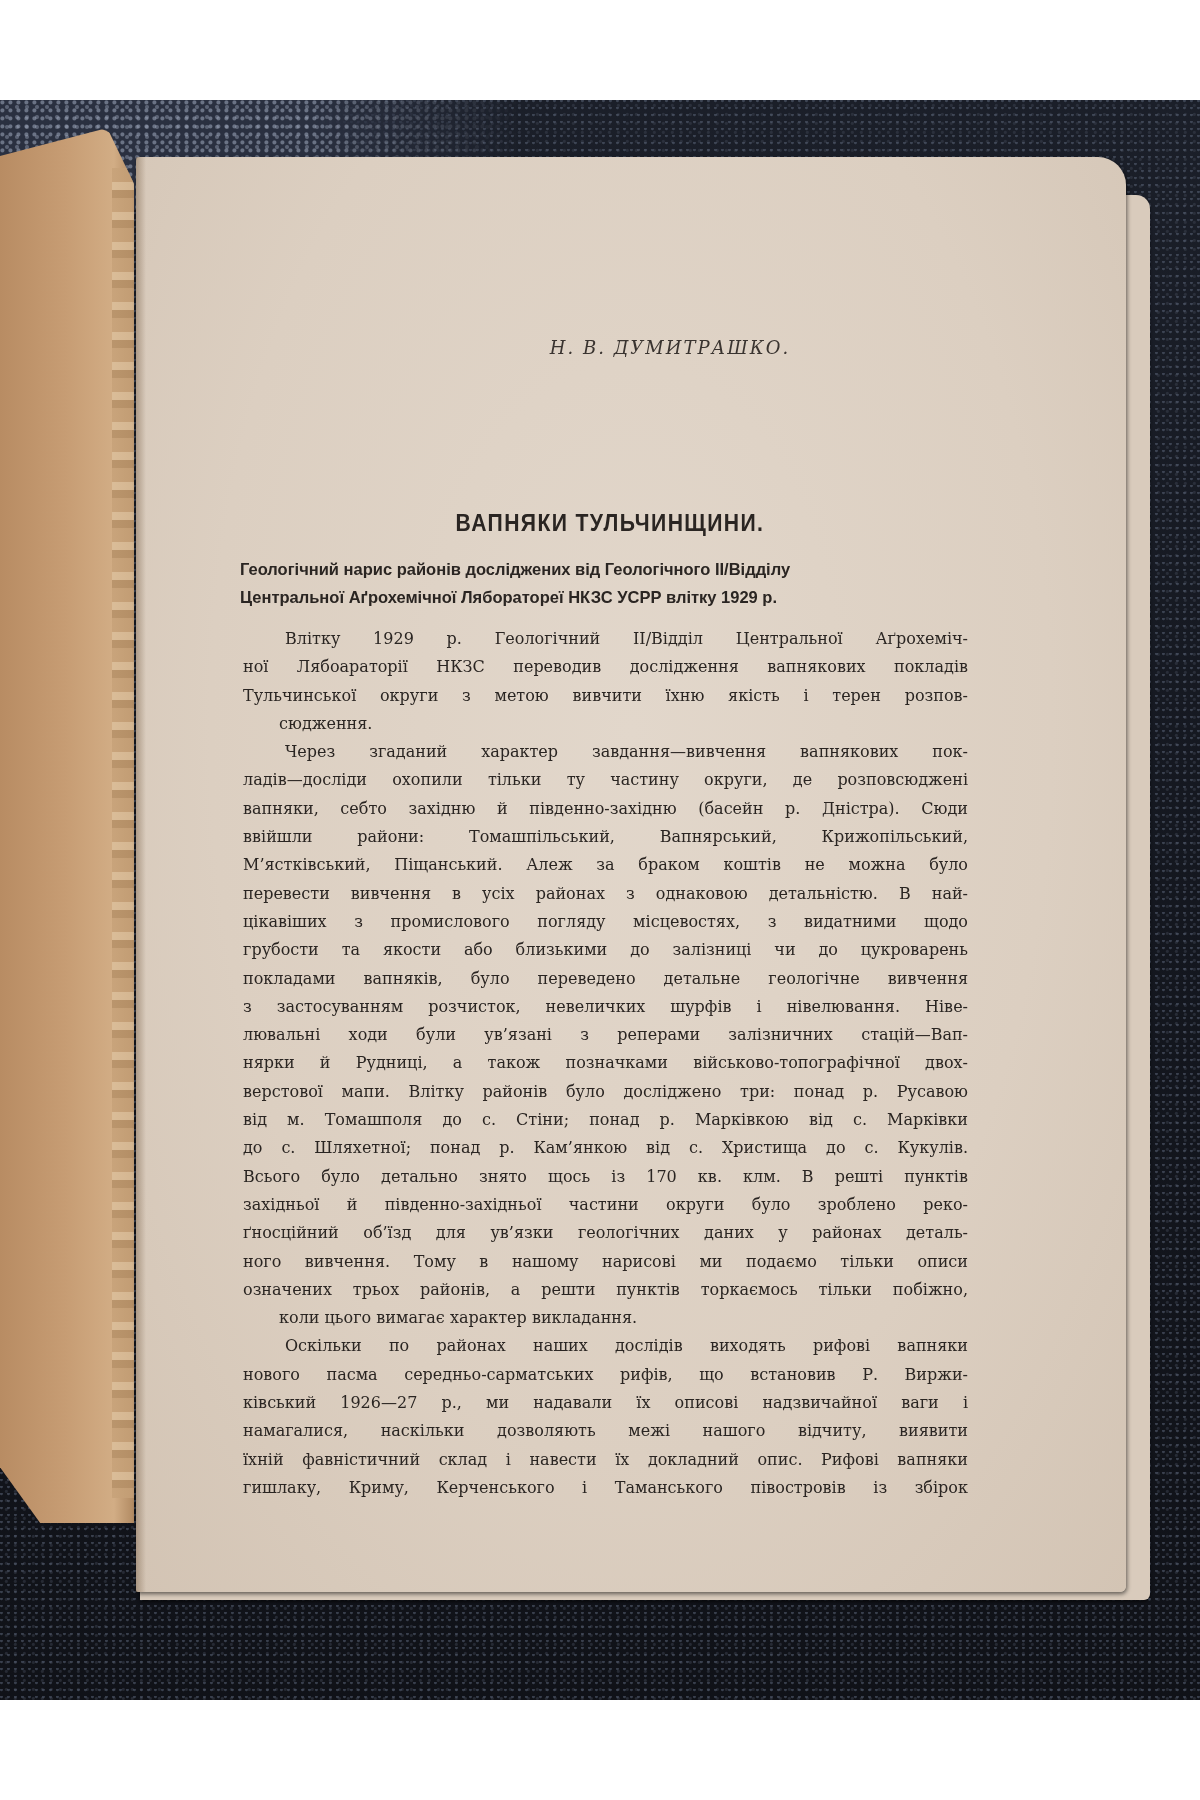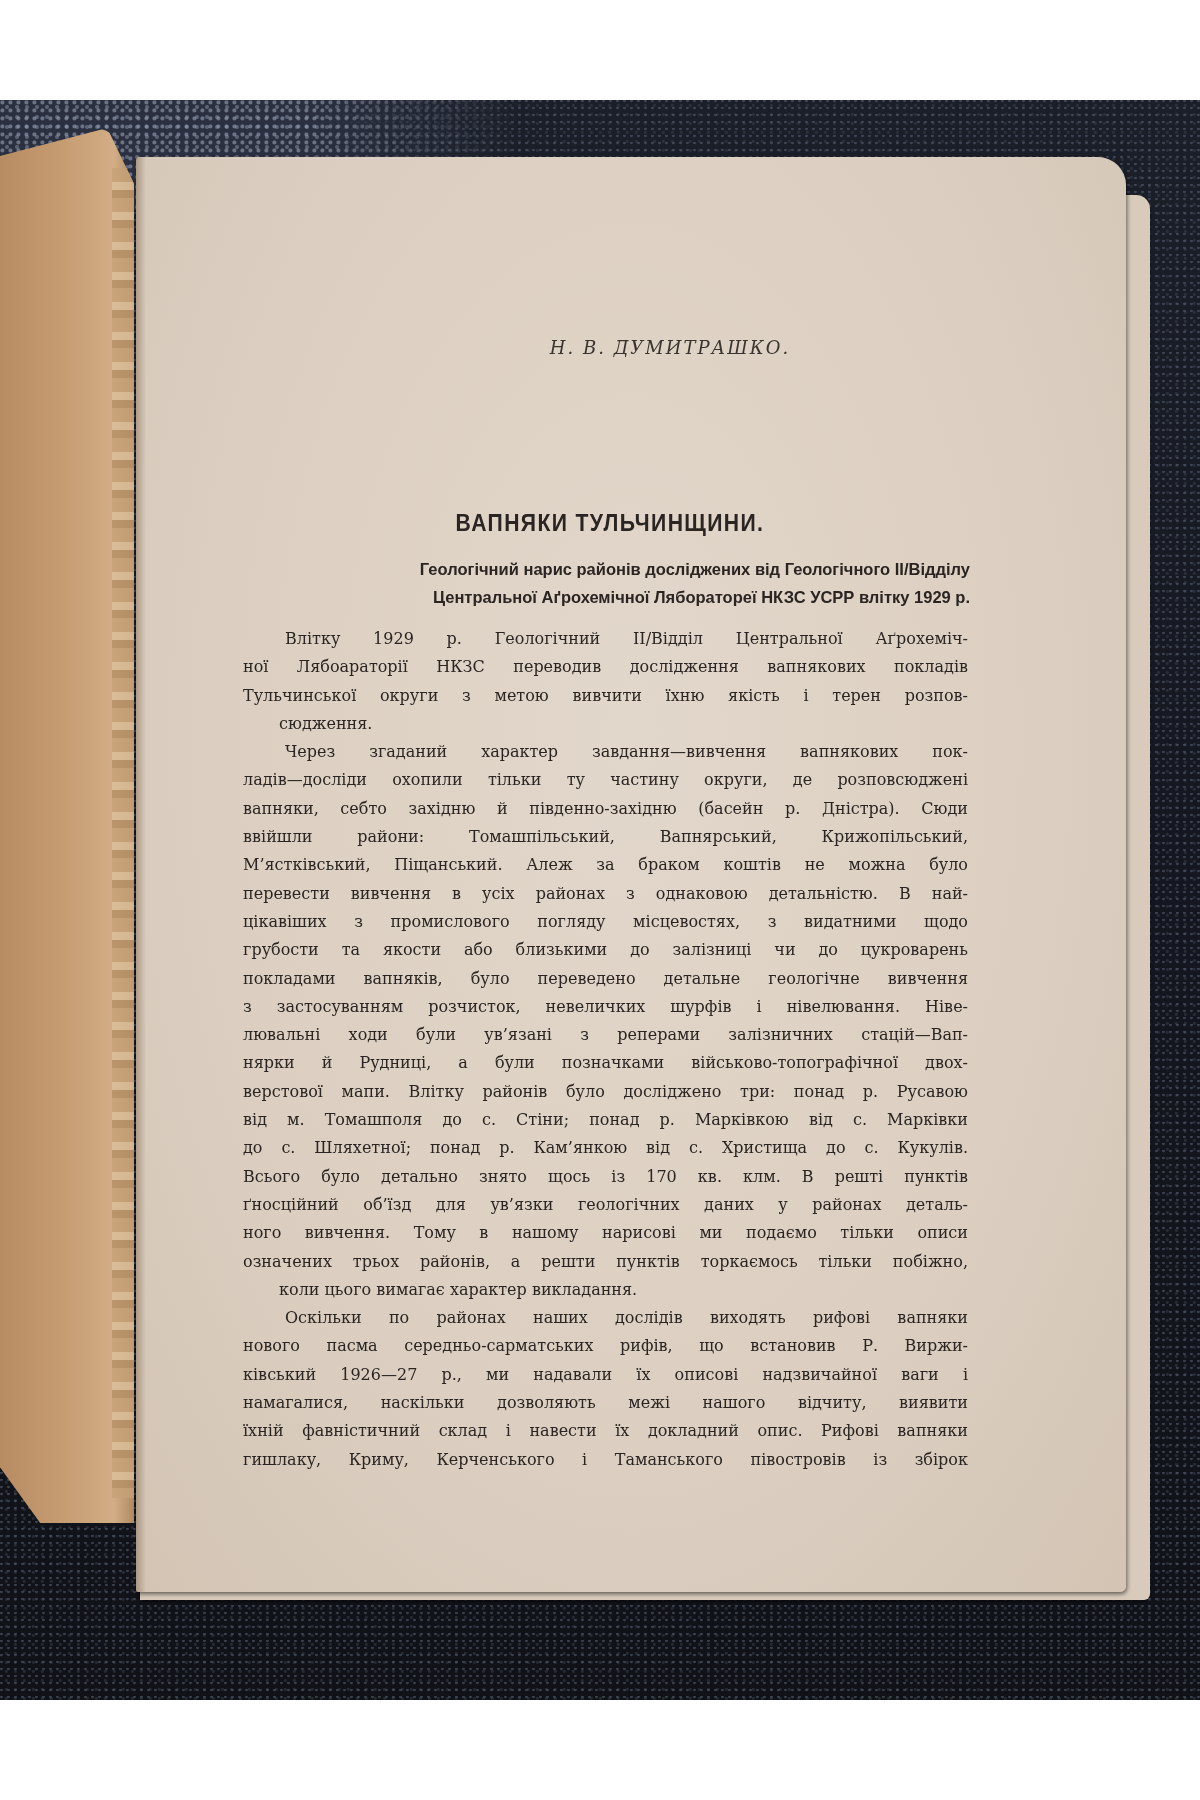--- a/index.html
+++ b/index.html
@@ -58,21 +58,21 @@
   .author {
     left: 505px; top: 337px; width: 330px; text-align: center;
     font-style: italic; font-size: 18px; letter-spacing: 2px; color: #3a3430;
   }
   .title {
     left: 240px; top: 510px; width: 740px; text-align: center;
     font-family: "Liberation Sans", sans-serif; font-weight: bold;
     font-size: 23px; letter-spacing: 1.5px; transform: scaleX(0.92);
   }
   .subtitle {
-    left: 240px; top: 555px; width: 730px; text-align: right;
+    left: 240px; top: 555px; width: 730px; text-align: left;
     font-family: "Liberation Sans", sans-serif; font-weight: bold;
     font-size: 16.5px; line-height: 28px;
   }
   .body {
     left: 243px; top: 625px; width: 725px;
     font-size: 16px; line-height: 28.3px; text-align: justify;
   }
   .body .line { display: block; text-align: justify; text-align-last: justify; white-space: nowrap; }
   .body .line.last { text-align-last: left; margin-left: 36px; }
   .body .line.indent { padding-left: 42px; }
@@ -115,25 +115,26 @@
       <span class="line">ладів—досліди охопили тільки ту частину округи, де розповсюджені</span>
       <span class="line">вапняки, себто західню й південно-західню (басейн р. Дністра). Сюди</span>
       <span class="line">ввійшли райони: Томашпільський, Вапнярський, Крижопільський,</span>
       <span class="line">М’ястківський, Піщанський. Алеж за браком коштів не можна було</span>
       <span class="line">перевести вивчення в усіх районах з однаковою детальністю. В най-</span>
       <span class="line">цікавіших з промислового погляду місцевостях, з видатними щодо</span>
       <span class="line">грубости та якости або близькими до залізниці чи до цукроварень</span>
       <span class="line">покладами вапняків, було переведено детальне геологічне вивчення</span>
       <span class="line">з застосуванням розчисток, невеличких шурфів і нівелювання. Ніве-</span>
       <span class="line">лювальні ходи були ув’язані з реперами залізничних стацій—Вап-</span>
-      <span class="line">нярки й Рудниці, а були позначками військово-топографічної двох-</span>
+      <span class="line">нярки й Рудниці, а також позначками військово-топографічної двох-</span>
       <span class="line">верстової мапи. Влітку районів було досліджено три: понад р. Русавою</span>
       <span class="line">від м. Томашполя до с. Стіни; понад р. Марківкою від с. Марківки</span>
       <span class="line">до с. Шляхетної; понад р. Кам’янкою від с. Христища до с. Кукулів.</span>
       <span class="line">Всього було детально знято щось із 170 кв. клм. В решті пунктів</span>
+      <span class="line">західньої й південно-західньої частини округи було зроблено реко-</span>
       <span class="line">ґносційний об’їзд для ув’язки геологічних даних у районах деталь-</span>
       <span class="line">ного вивчення. Тому в нашому нарисові ми подаємо тільки описи</span>
       <span class="line">означених трьох районів, а решти пунктів торкаємось тільки побіжно,</span>
       <span class="line last">коли цього вимагає характер викладання.</span>
     </div>
     <div>
       <span class="line indent">Оскільки по районах наших дослідів виходять рифові вапняки</span>
       <span class="line">нового пасма середньо-сарматських рифів, що встановив Р. Виржи-</span>
       <span class="line">ківський 1926—27 р., ми надавали їх описові надзвичайної ваги і</span>
       <span class="line">намагалися, наскільки дозволяють межі нашого відчиту, виявити</span>

